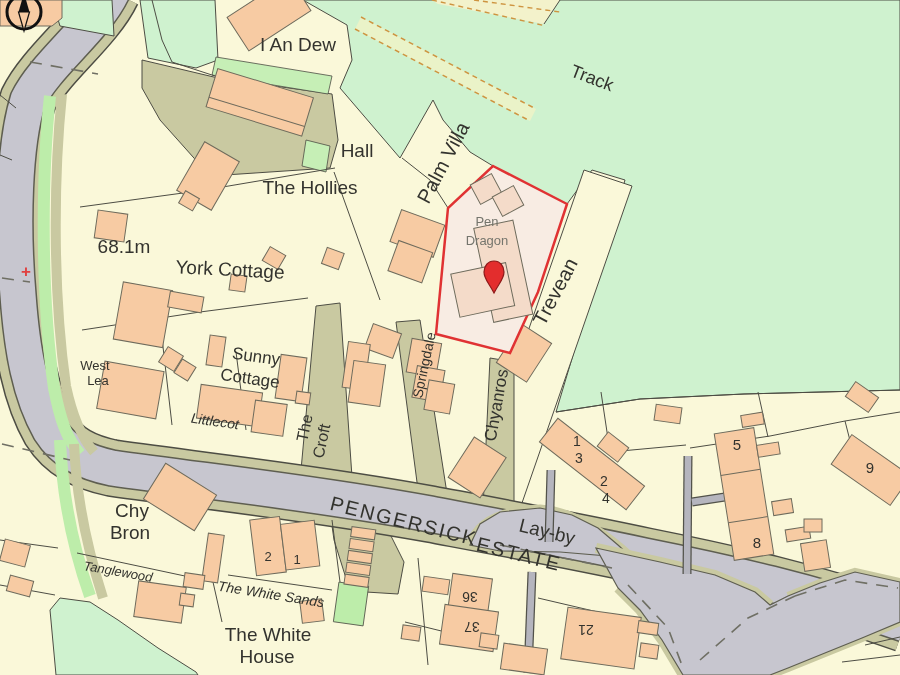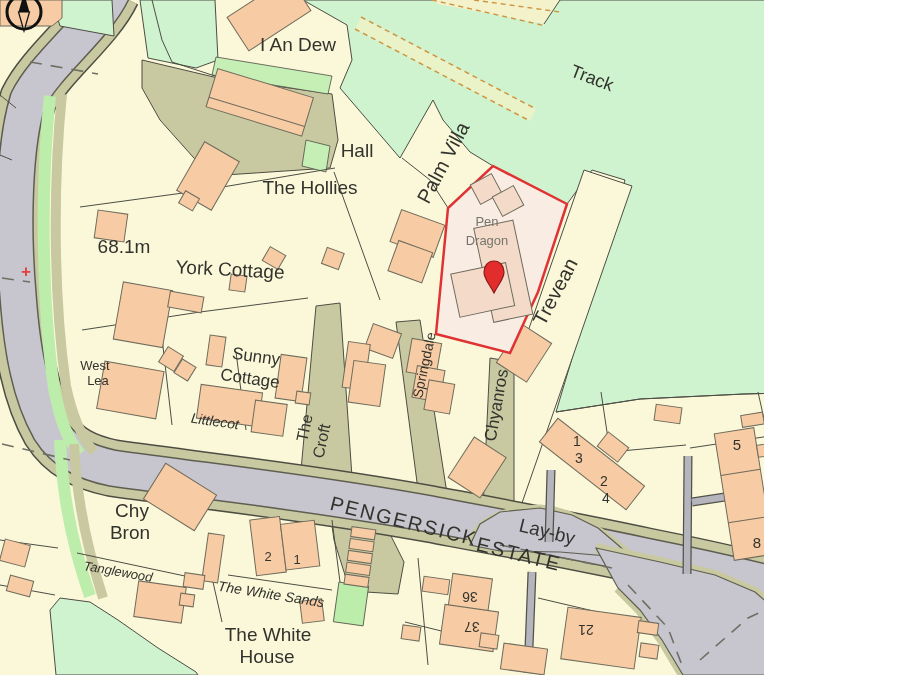--- a/index.html
+++ b/index.html
@@ -1,16 +1,16 @@
 <!DOCTYPE html>
 <html><head>
 <meta charset="utf-8">
 <style>
   html,body{margin:0;padding:0;background:#ffffff;}
-  .map-wrap{position:relative;width:764px;height:675px;overflow:hidden;background:#FAF8D9;}
+  .map-wrap{position:relative;width:900px;height:675px;overflow:hidden;background:#FAF8D9;}
   svg{display:block;}
   text{font-family:"Liberation Sans","DejaVu Sans",sans-serif;}
   .lbl{fill:#33332E;}
   .it{font-style:italic;}
   .grey-lbl{fill:#75756D;}
   .red-lbl{fill:#E04040;font-weight:bold;}
   .bld{fill:#F7CBA3;stroke:#6E6B5C;stroke-width:1;}
   .pbld{fill:#F4DBC9;stroke:#6E6B5C;stroke-width:1;}
   .ln{stroke:#4D4D44;stroke-width:1;fill:none;}
   .olv{fill:#C9C9A1;stroke:#4D4D44;stroke-width:1;}

